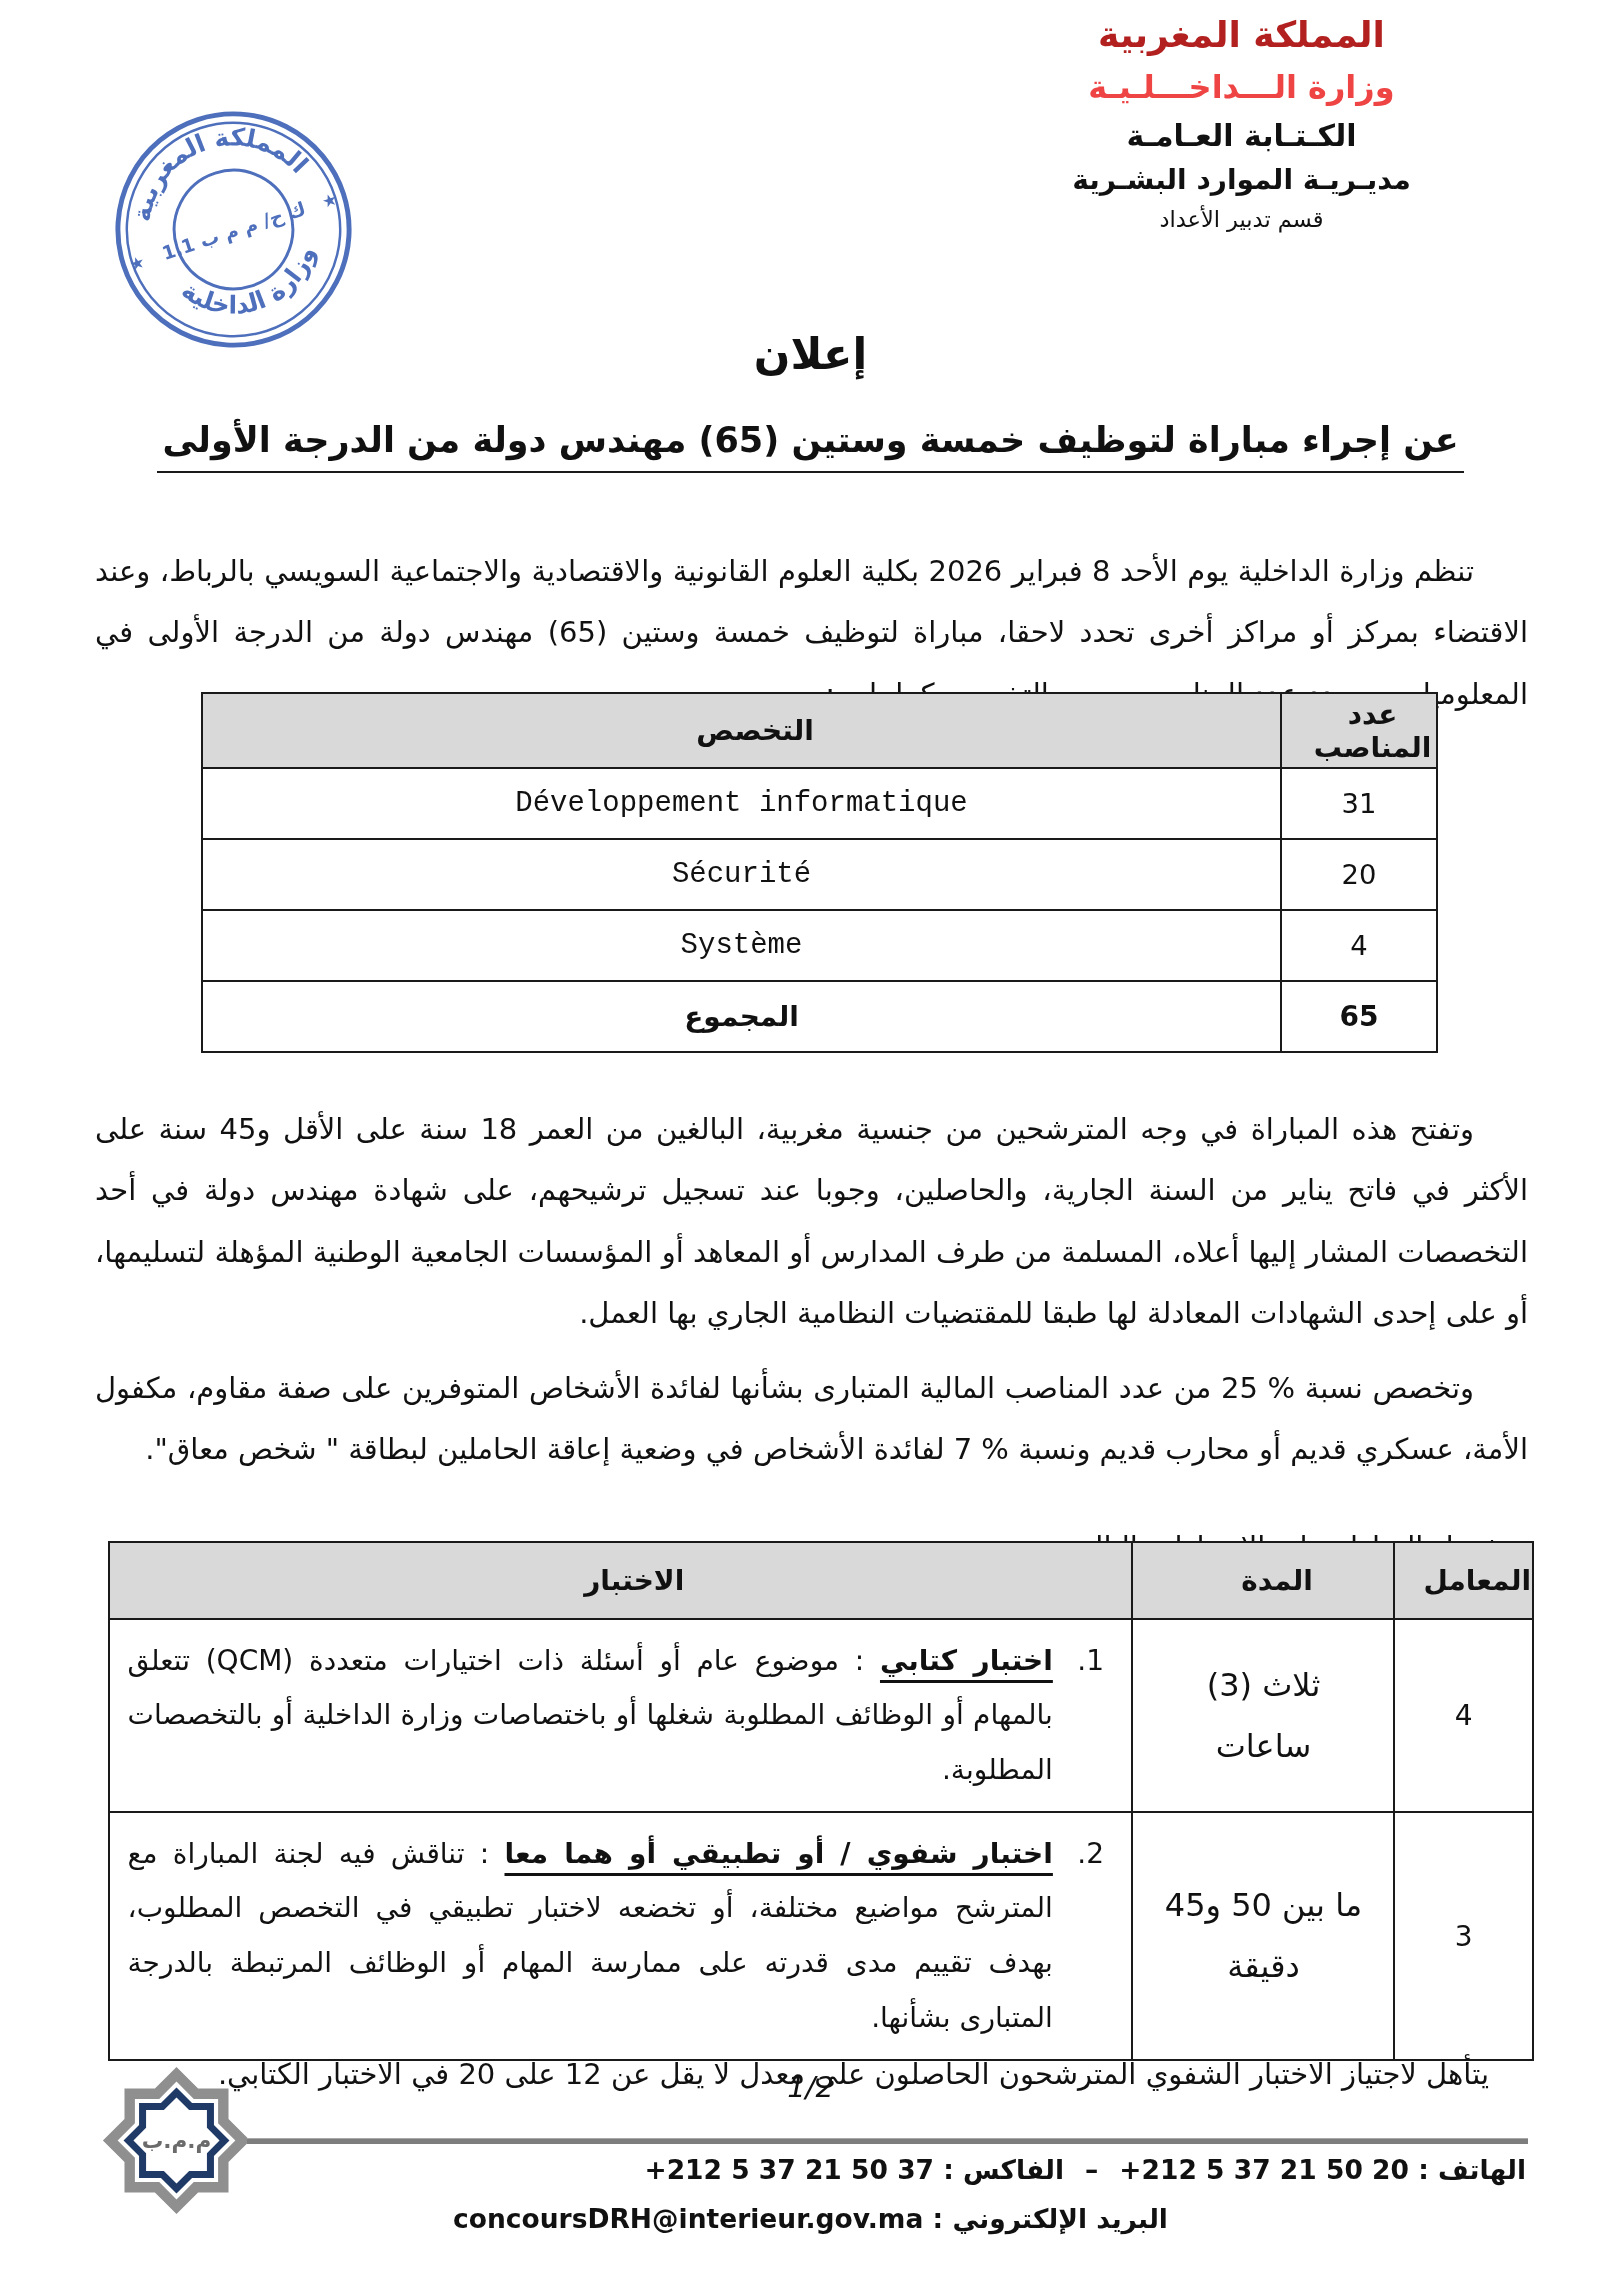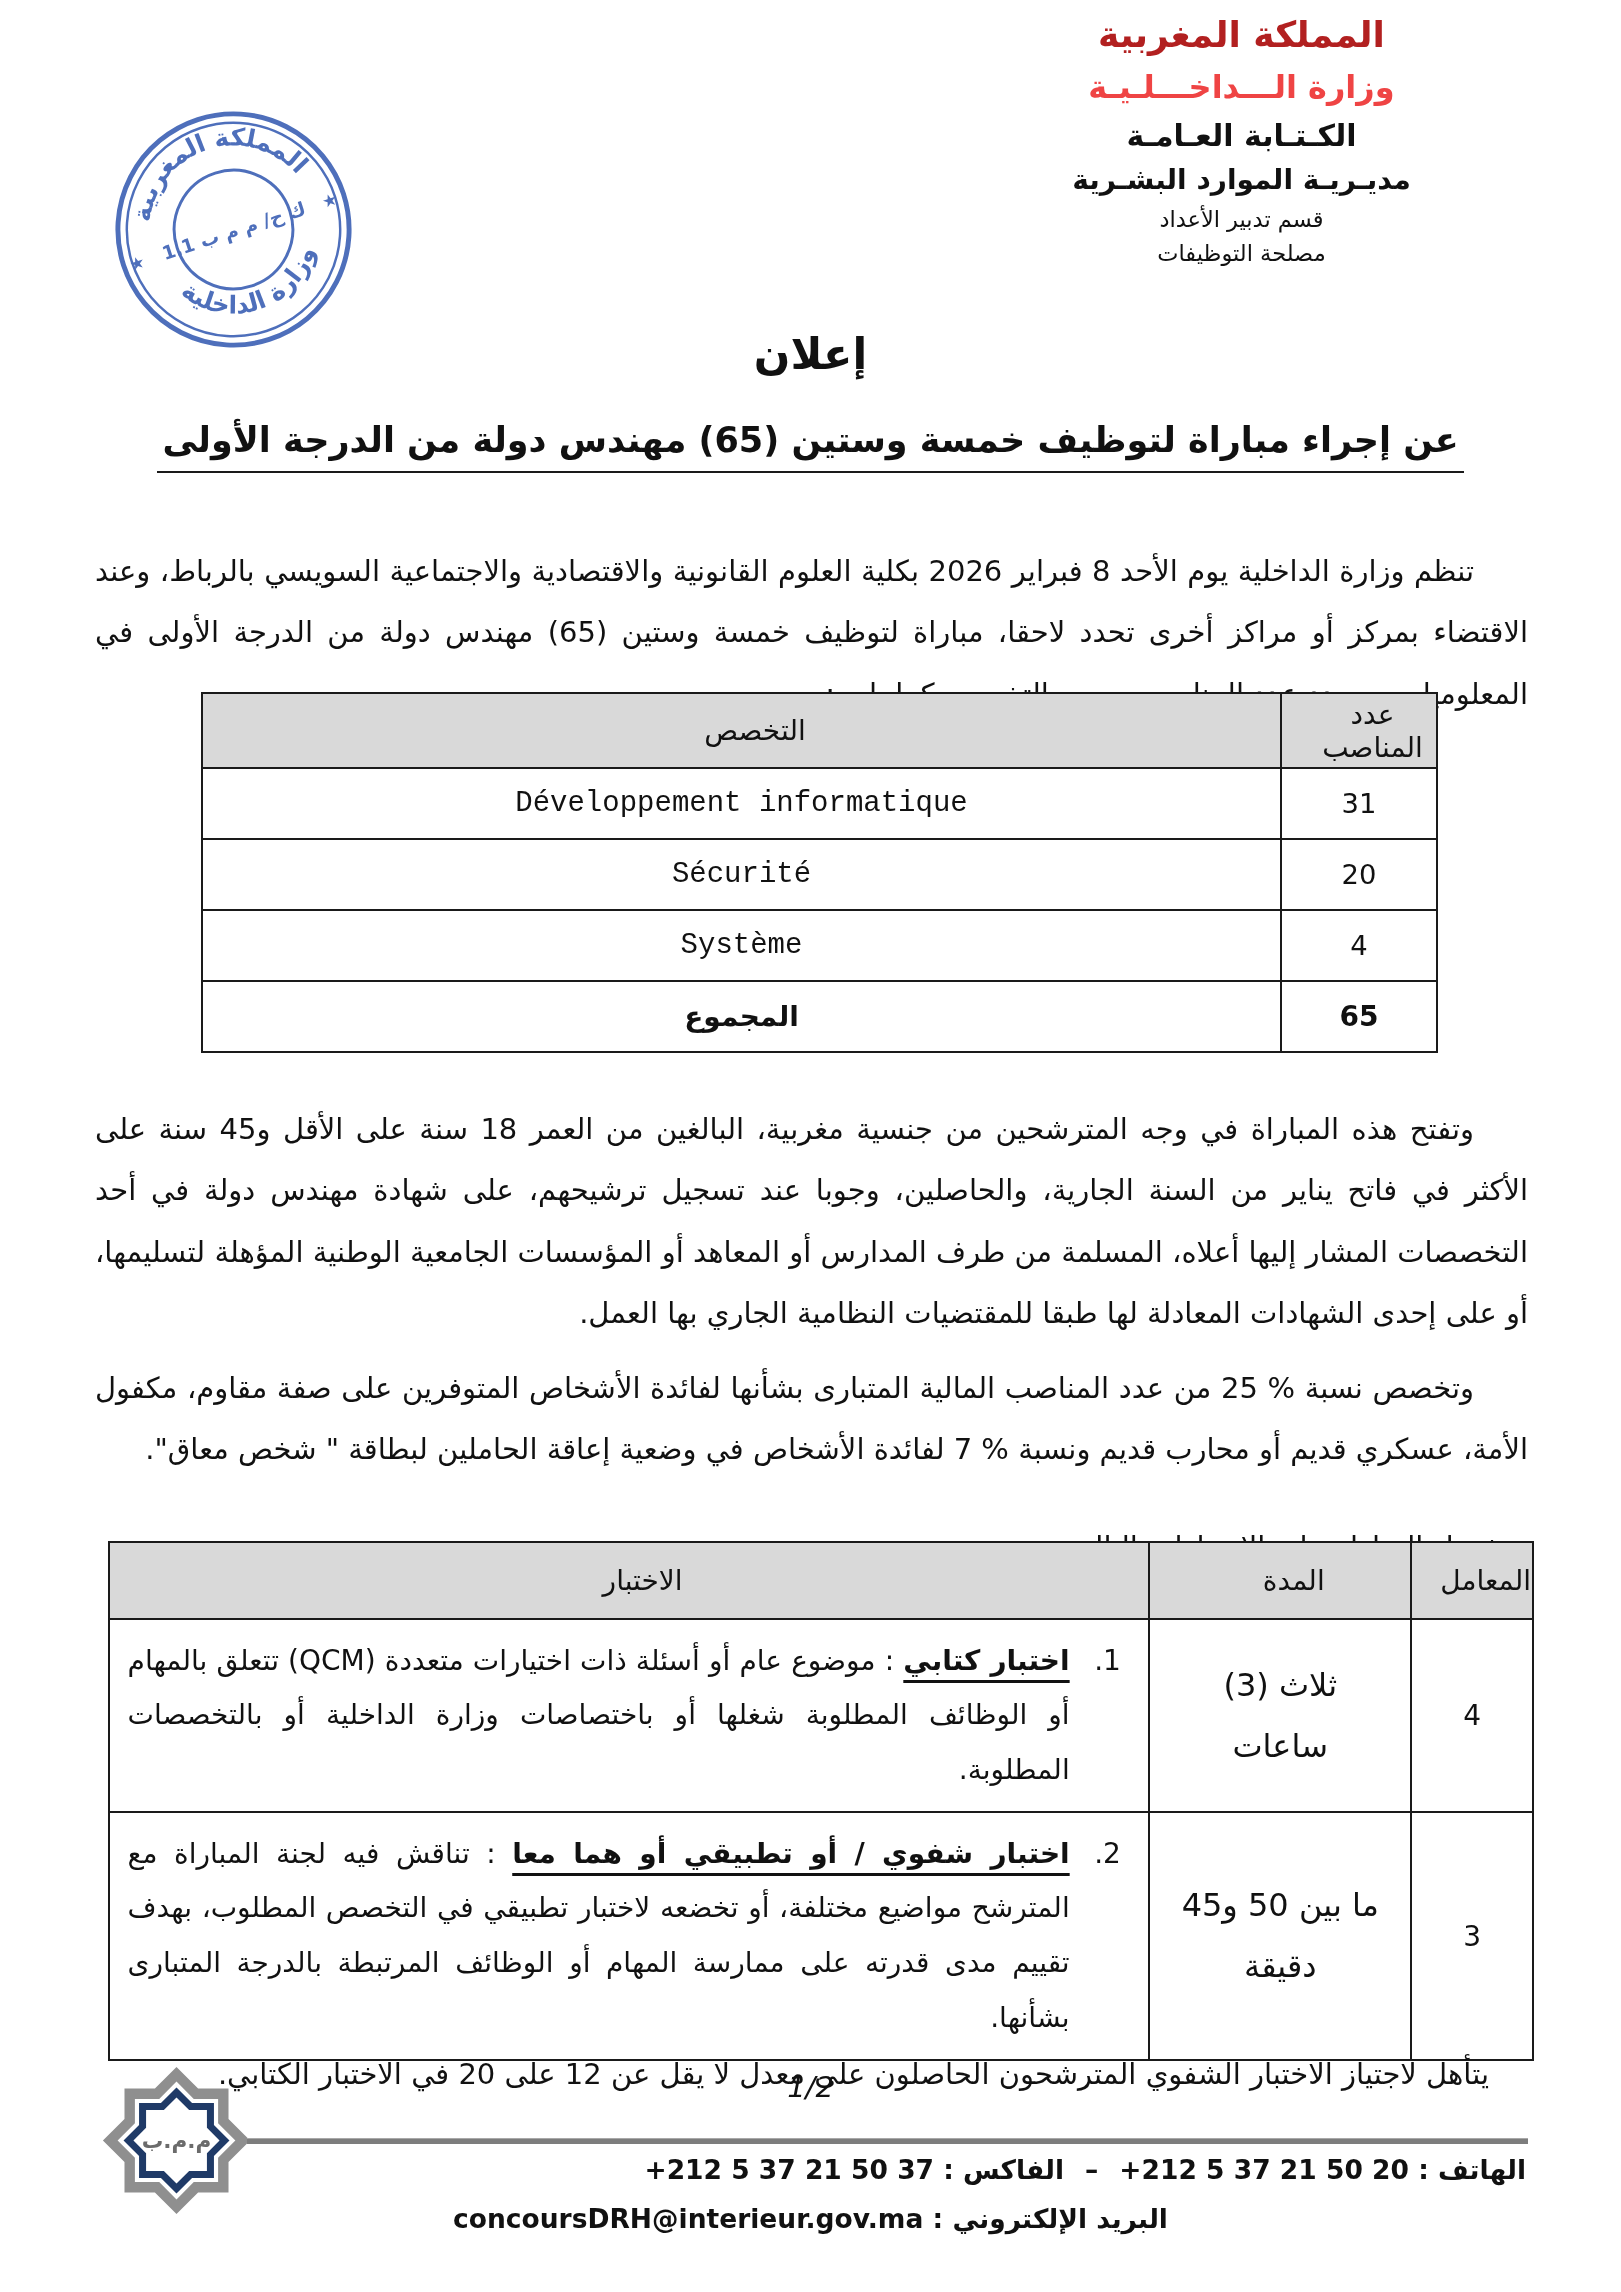--- a/index.html
+++ b/index.html
@@ -34,21 +34,21 @@
   .p-intro{top:512px;}
   .p-elig{top:1070px;}
   .p-quota{top:1329px;}
   .p-tests-intro{top:1488px;text-align:right;}
   .p-qualify{top:2015px;text-align:right;padding-right:39px;width:1394px;}
   
   table{border-collapse:collapse;direction:rtl;}
   .tbl1{position:absolute;top:692px;left:201px;width:1237px;}
   .tbl2{position:absolute;top:1541px;left:108px;width:1426px;}
   th,td{border:2.5px solid #1a1a1a;vertical-align:middle;}
-  th{background:#d9d9d9;font-size:28px;font-weight:normal;padding-left:28px;}
+  th{background:#d9d9d9;font-size:28px;font-weight:bold;padding-left:28px;}
   .tbl1 th{height:71px;}
   .tbl1 td{height:67px;text-align:center;}
   .col-count{width:125px;}
   .cell-count{font-size:27.4px;}
   .cell-spec{font-size:29px;font-family:Liberation Mono, monospace;}
   .cell-total{font-weight:bold;font-size:28px;}
   .tbl2 th{height:73px;}
   .col-coef{width:84px;}
   .col-dur{width:231px;}
   .cell-coef{text-align:center;font-size:28px;}
@@ -97,21 +97,20 @@
     <text x="14" y="133" font-size="17" fill="#3f63b6">★</text>
     <text x="219" y="133" font-size="17" fill="#3f63b6">★</text>
   </svg>
 
   <div class="hdr">
     <p class="hdr-kingdom">المملكة المغربية</p>
     <p class="hdr-ministry">وزارة الـــداخـــلـيـة</p>
     <p class="hdr-secretariat">الكـتـابة العـامـة</p>
     <p class="hdr-directorate">مديـريـة الموارد البشـرية</p>
     <p class="hdr-small">قسم تدبير الأعداد</p>
-    <p class="hdr-small">مصلحة التوظيفات</p>
   </div>
 
   <div class="title-block">
     <p class="title-main">إعلان</p><br>
     <p class="title-sub">عن إجراء مباراة لتوظيف خمسة وستين (65) مهندس دولة من الدرجة الأولى</p>
   </div>
 
   <p class="par par-indent p-intro">تنظم وزارة الداخلية يوم الأحد 8 فبراير 2026 بكلية العلوم القانونية والاقتصادية والاجتماعية السويسي بالرباط، وعند الاقتضاء بمركز أو مراكز أخرى تحدد لاحقا، مباراة لتوظيف خمسة وستين (65) مهندس دولة من الدرجة الأولى في المعلوميات، ويحدد عدد المناصب حسب التخصص كما يلي :</p>
 
   <table class="tbl1">

